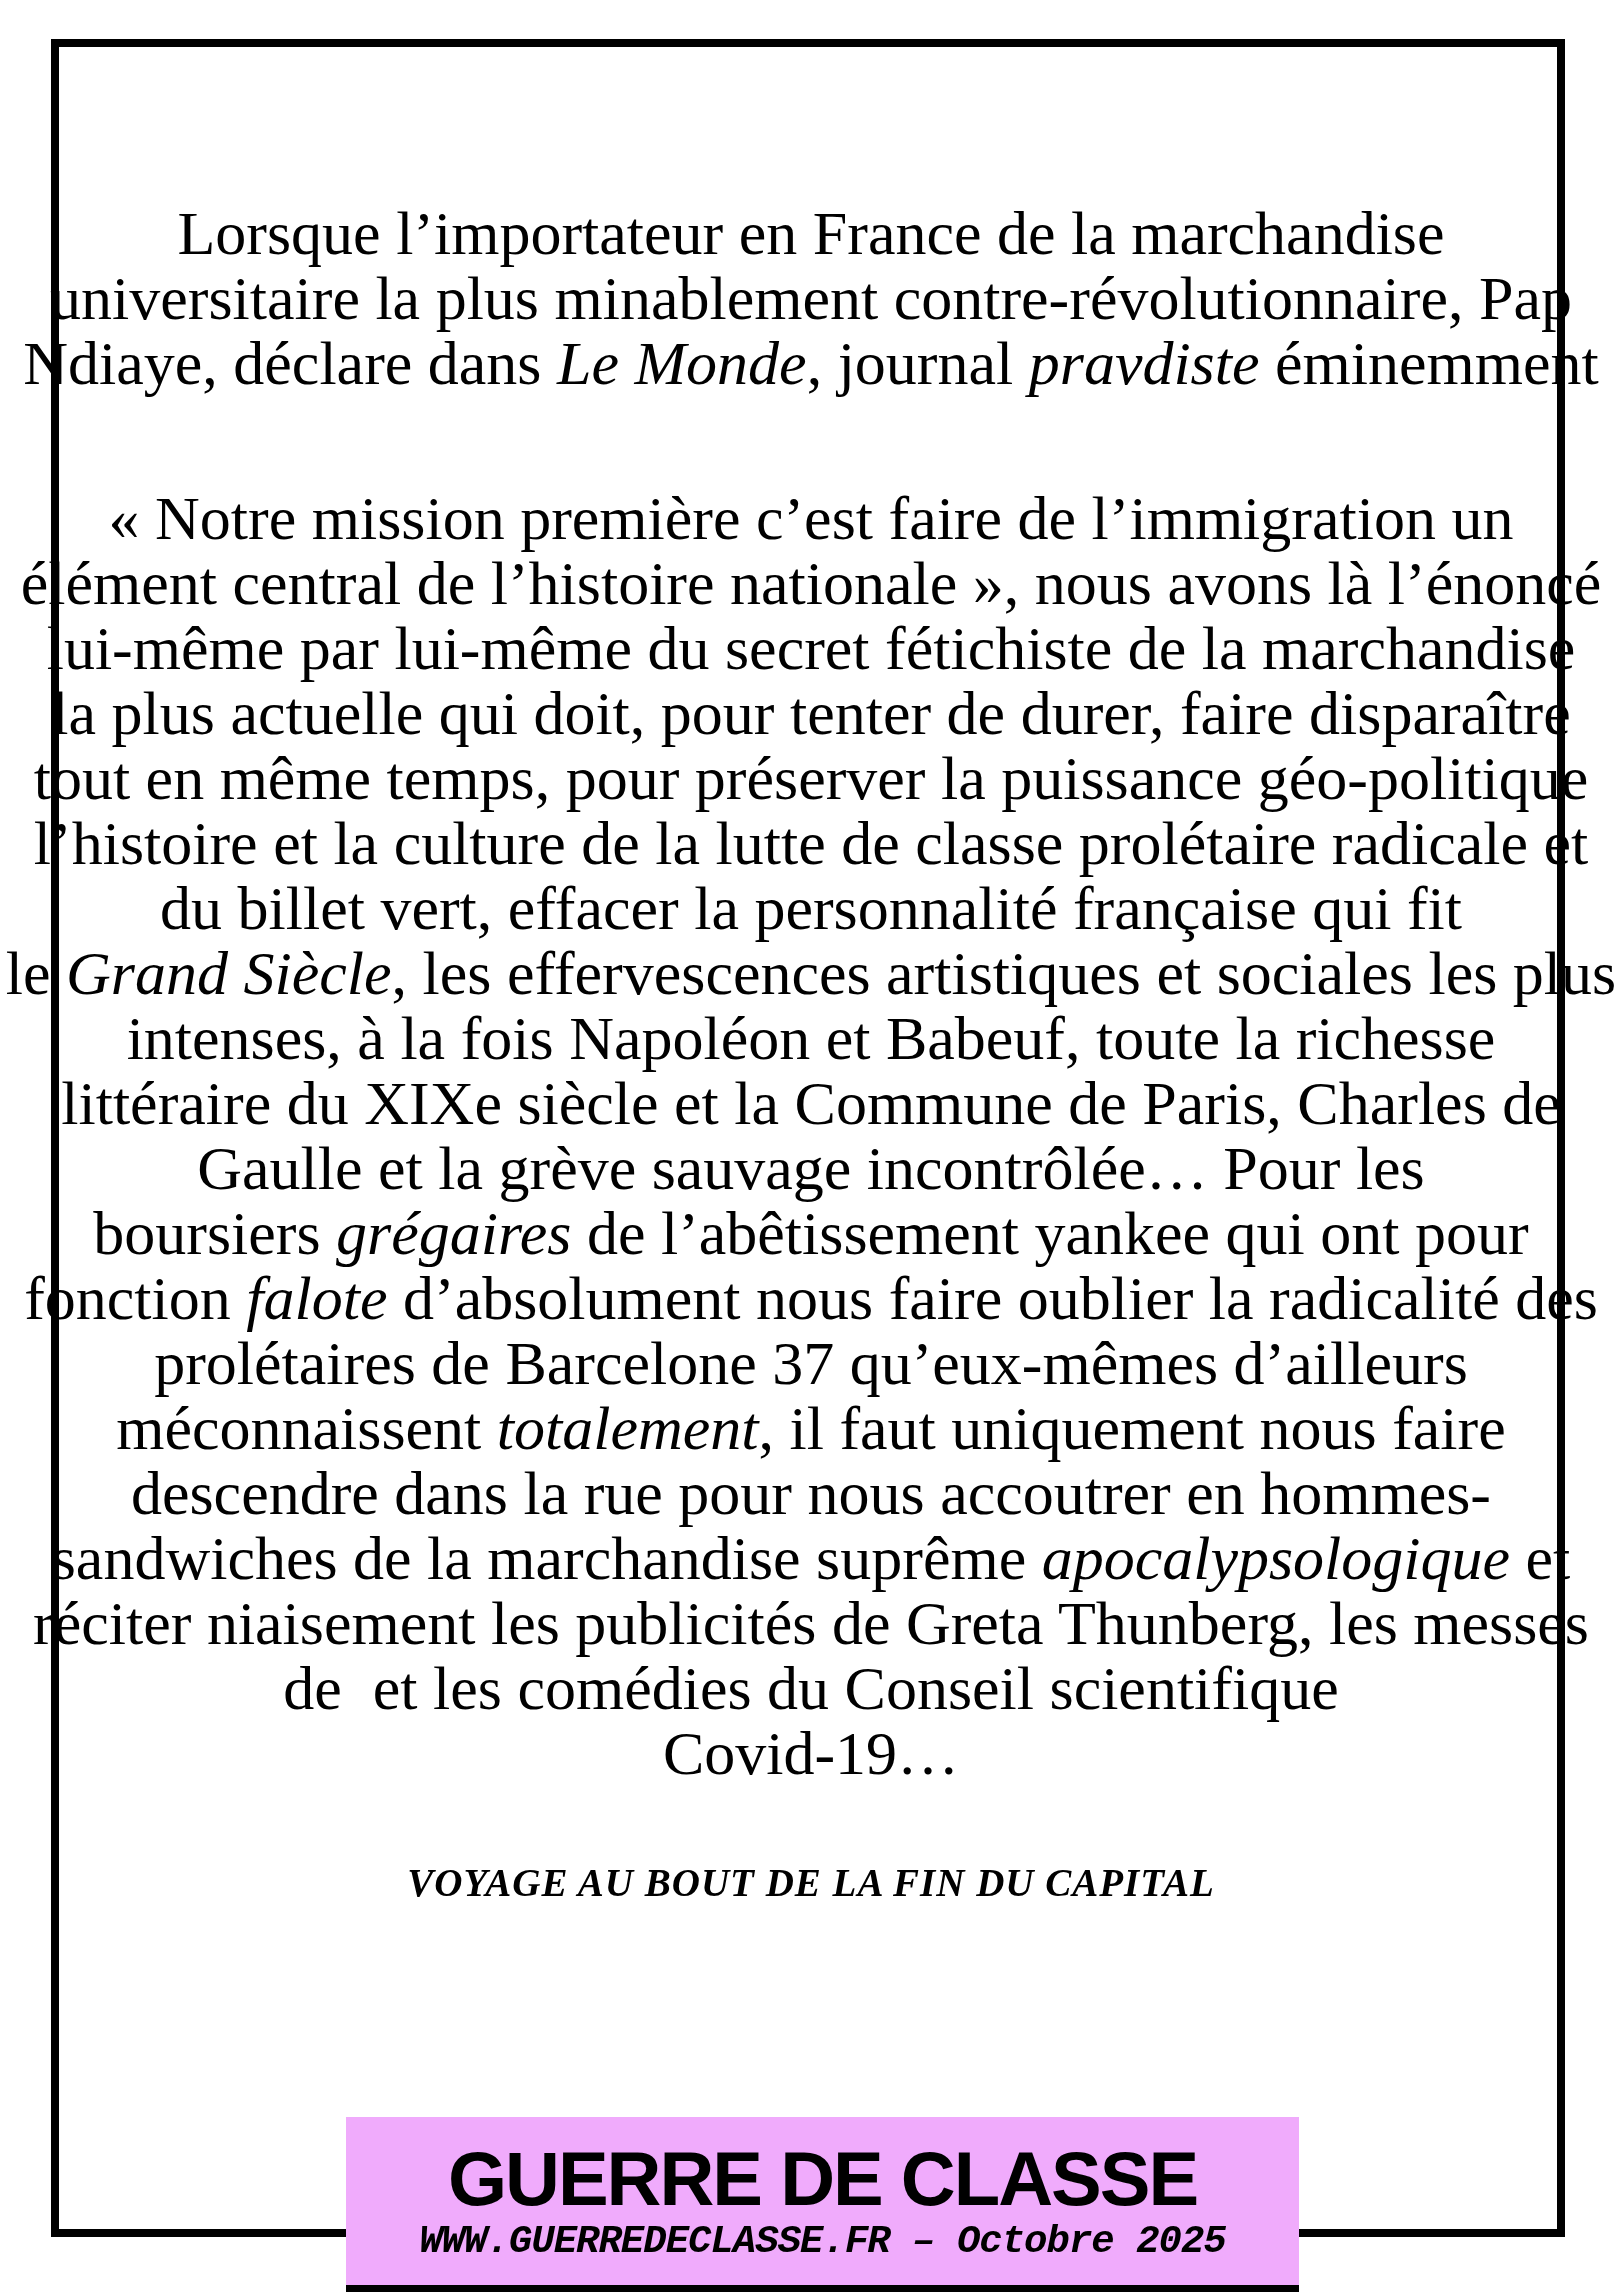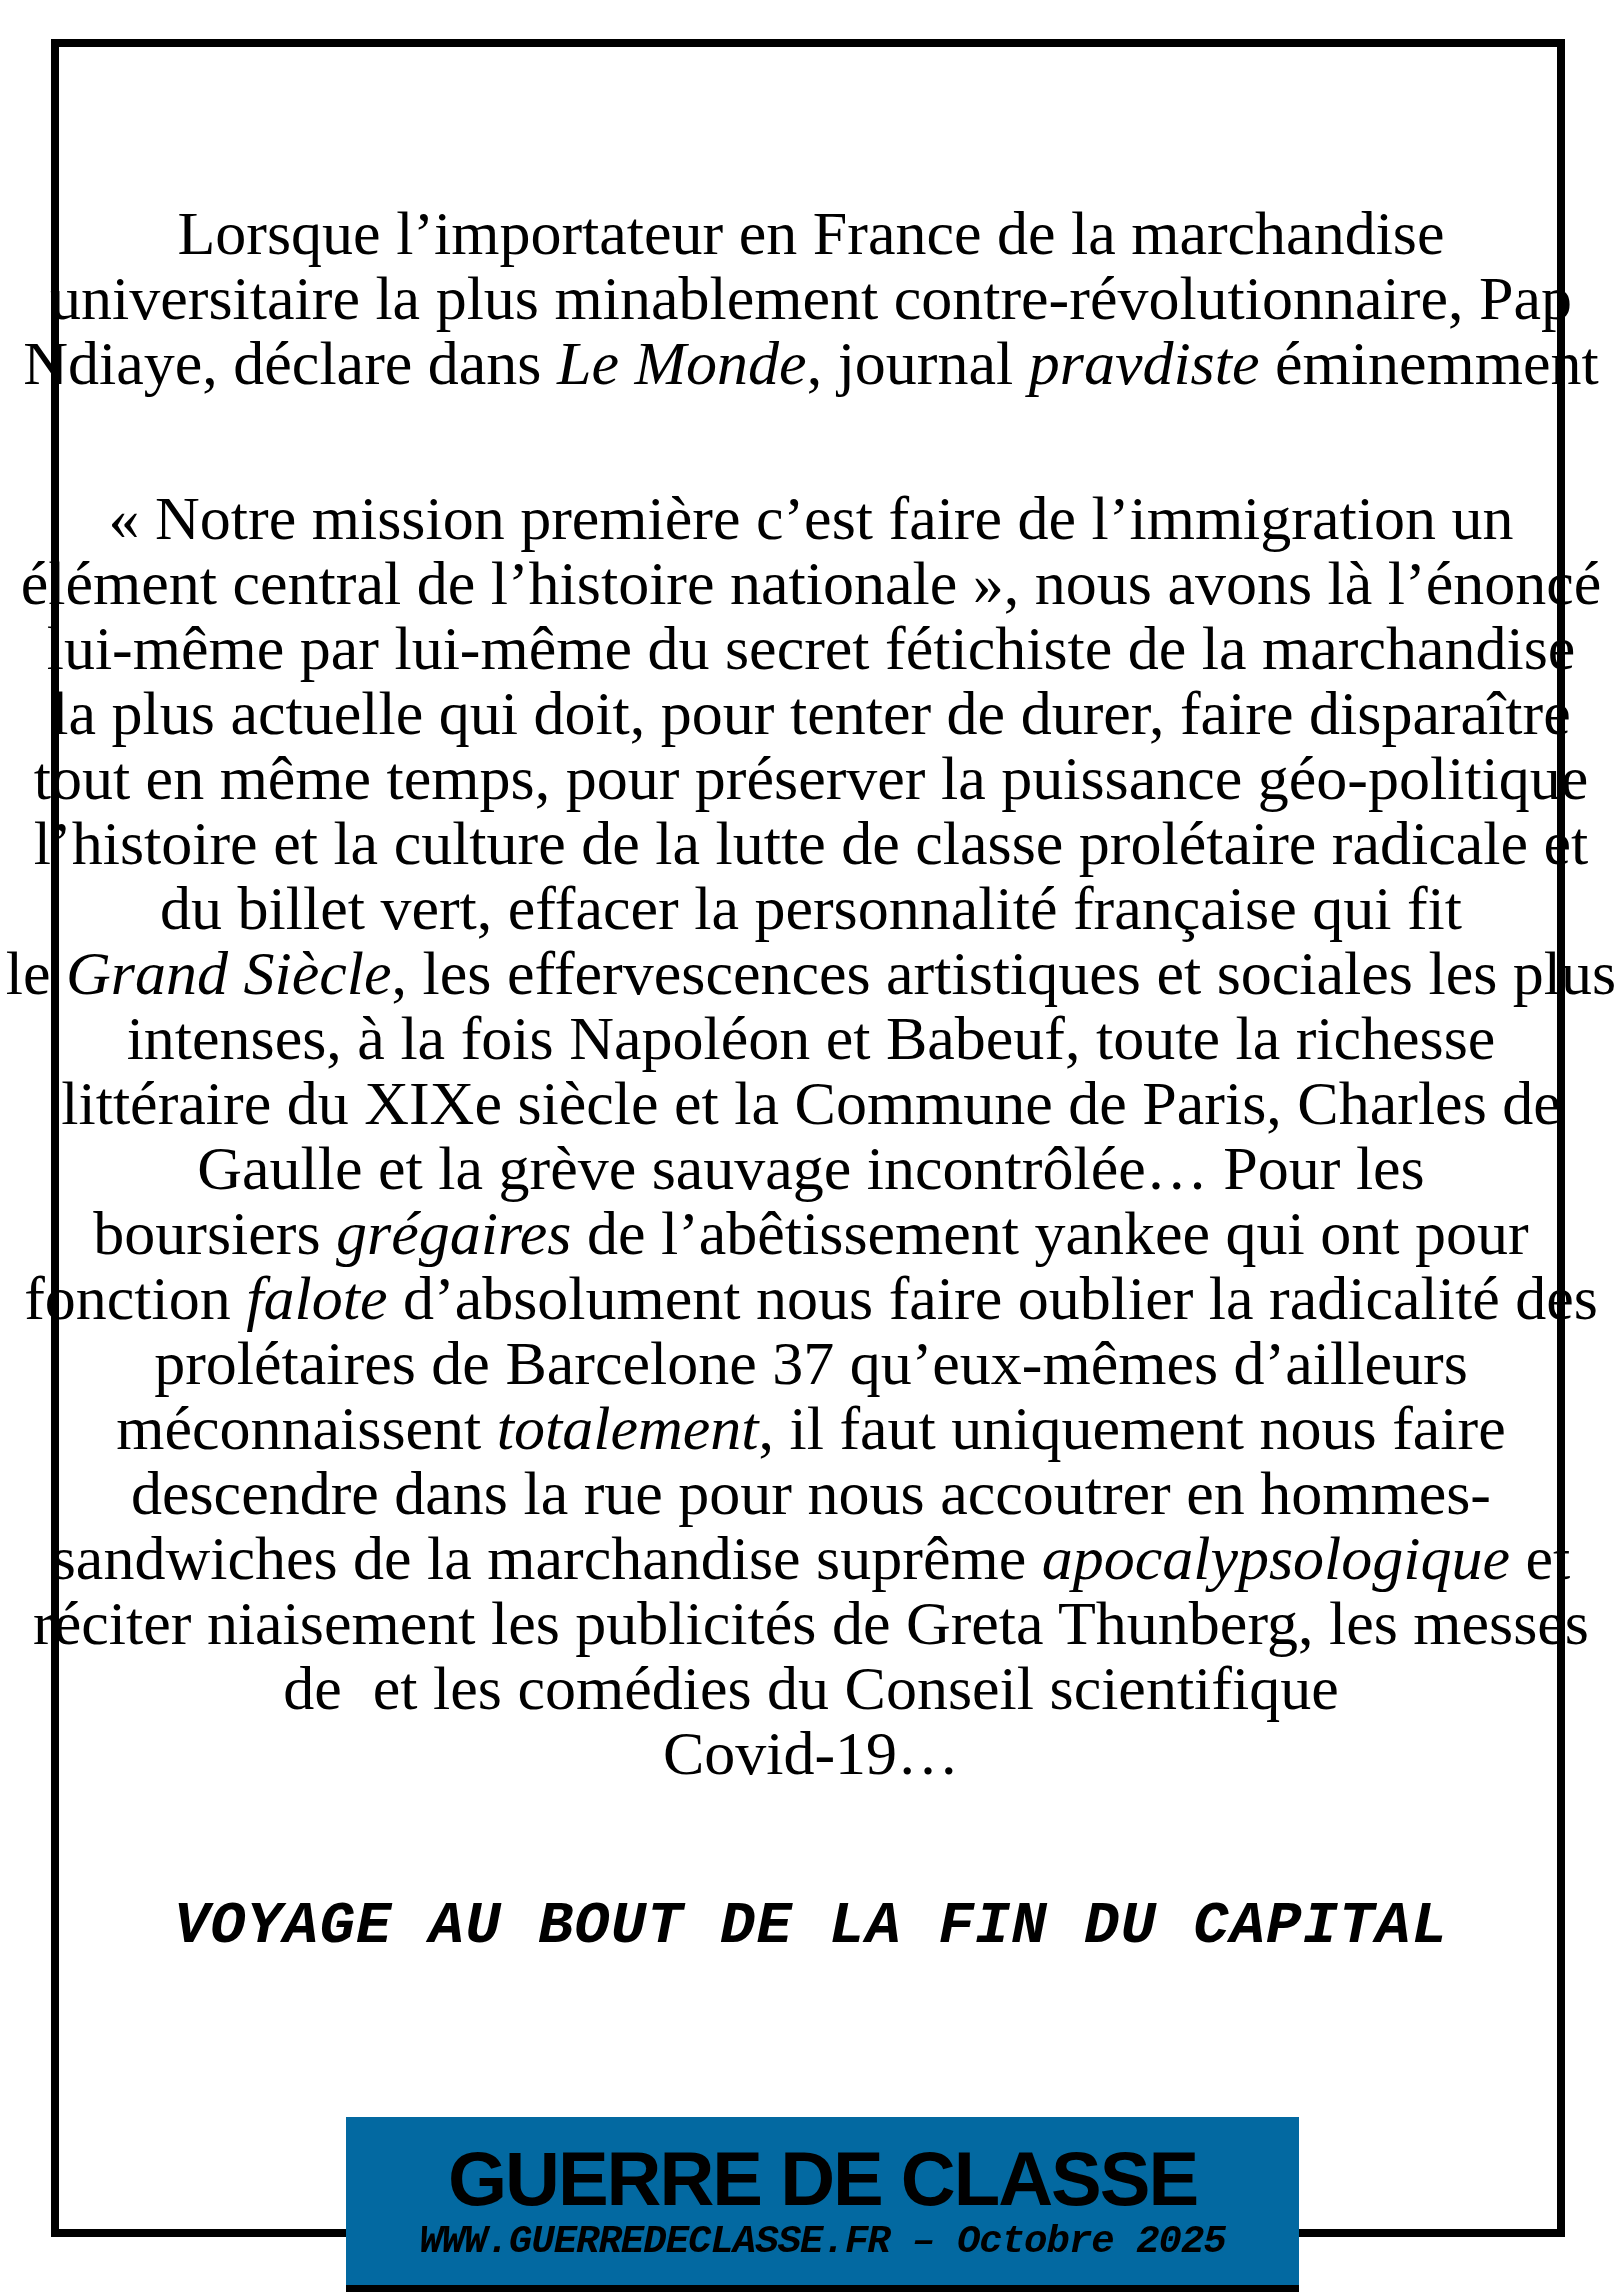--- a/index.html
+++ b/index.html
@@ -41,38 +41,37 @@
   .para-first { margin-top: 153px; }
   .para + .para { margin-top: 90px; }
   .line {
     display: flex;
     justify-content: center;
     white-space: pre;
     line-height: 65px;
   }
   .it { font-style: italic; }
   .doc-title {
-    margin-top: 106px;
-    font-size: 59px;
+    margin-top: 62px;
+    font-size: 39px;
     font-weight: bold;
     font-style: italic;
     letter-spacing: 1px;
     line-height: 69px;
     display: flex;
     justify-content: center;
     white-space: pre;
-    font-family: Liberation Mono, monospace;
   }
   .logo-block {
     position: absolute;
     left: 346px;
     top: 2117px;
     width: 953px;
     height: 175px;
-    background: #0369a1;
+    background: #f0abfc;
     z-index: 5;
     text-align: center;
   }
   .logo-text {
     font-family: "Liberation Sans", sans-serif;
     font-weight: bold;
     font-size: 76px;
     letter-spacing: -2px;
     line-height: 69px;
     margin-top: 27.4px;

